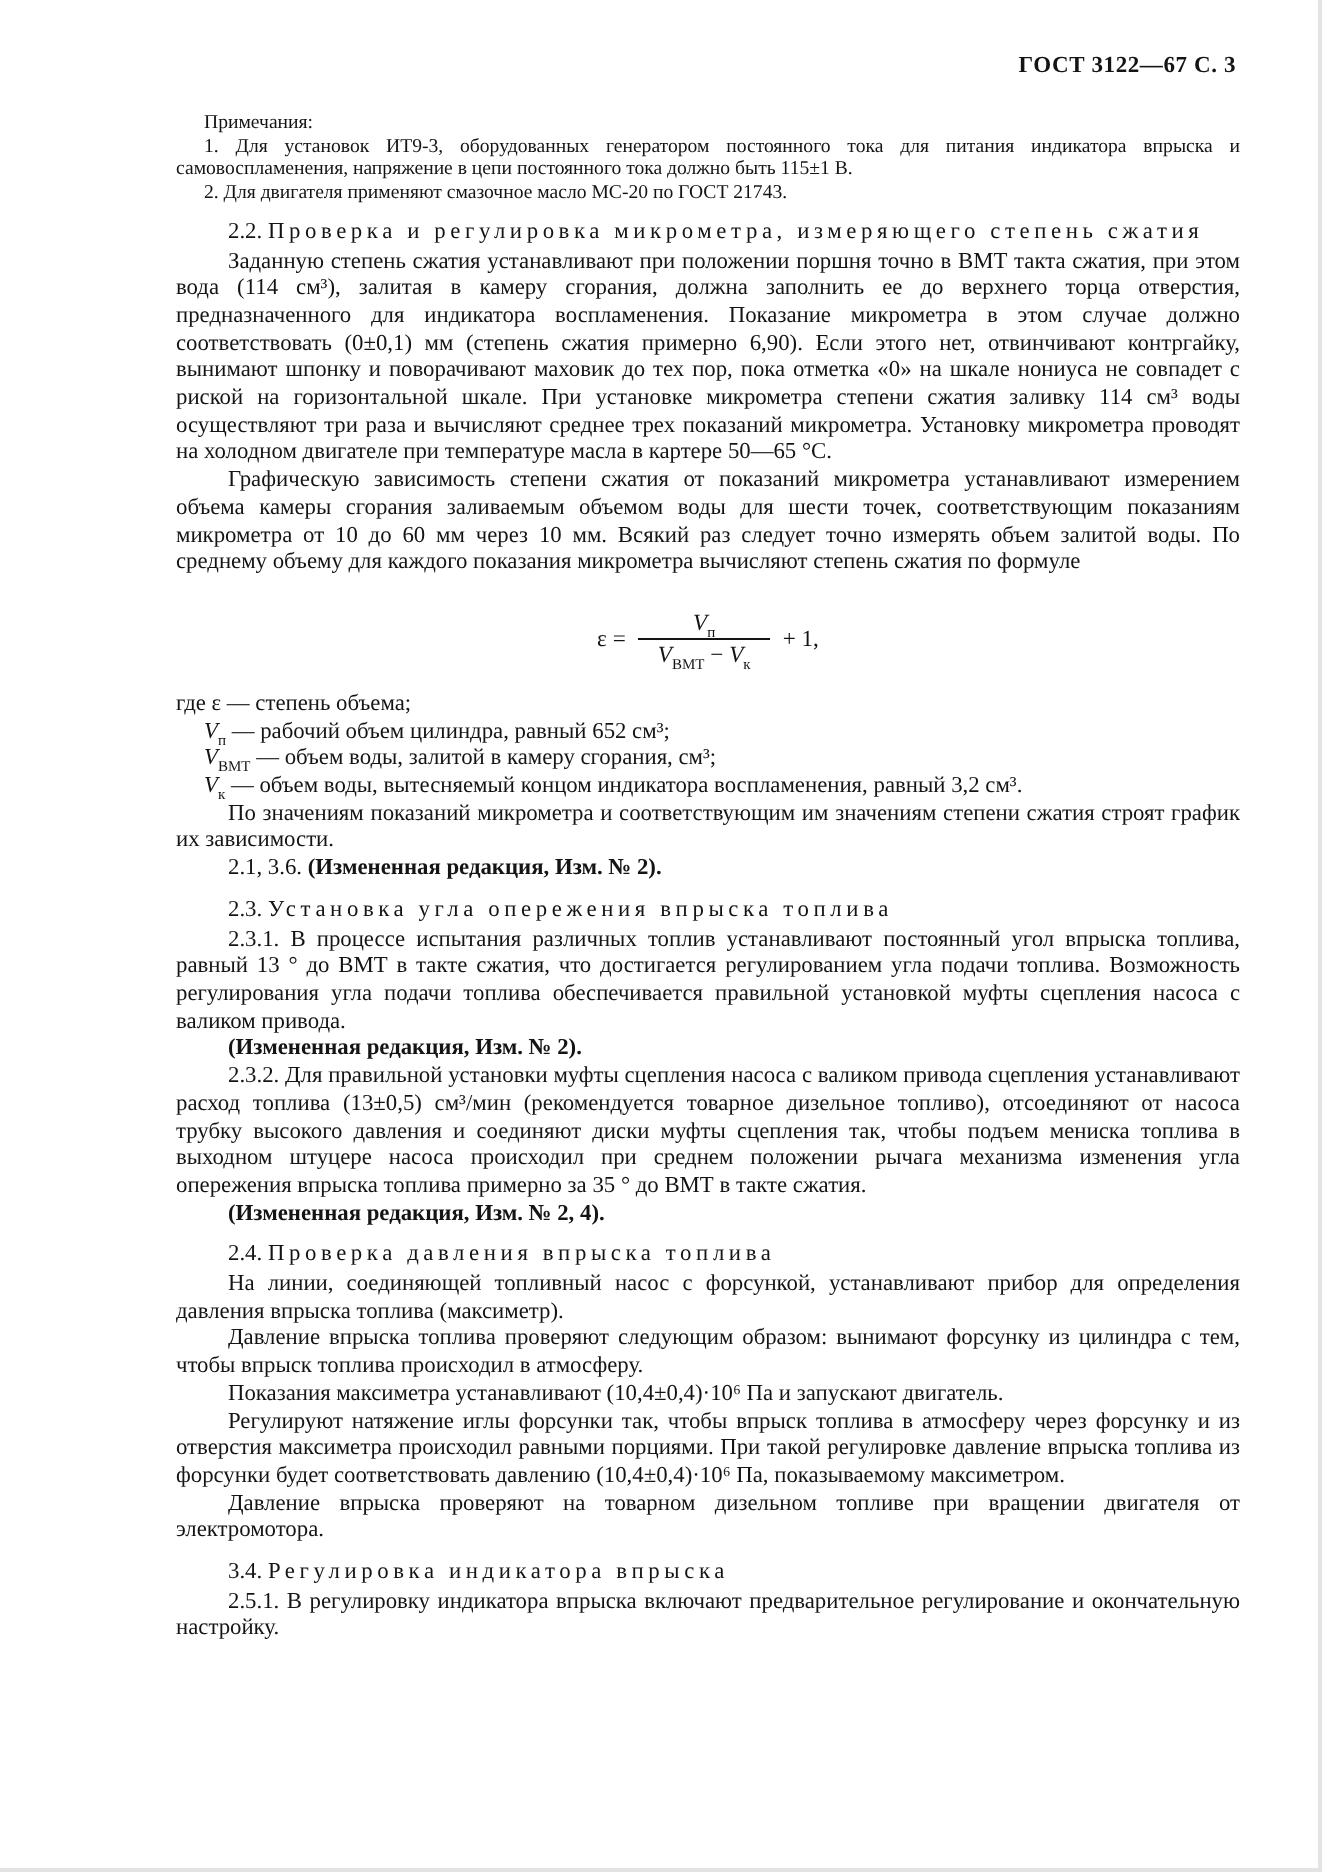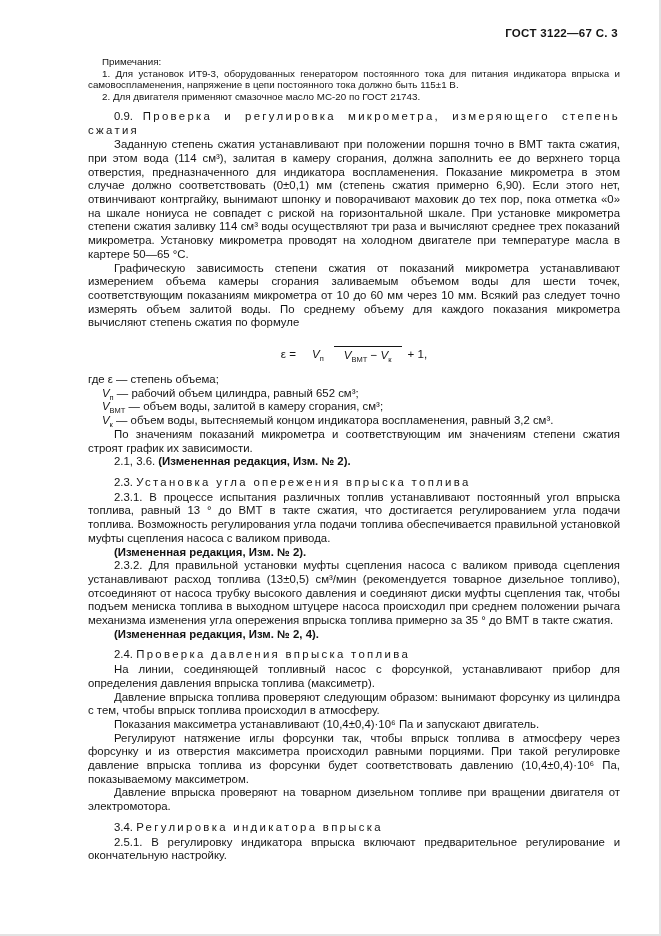--- a/index.html
+++ b/index.html
@@ -1,20 +1,20 @@
 <!DOCTYPE html>
 <html><head>
 <meta charset="utf-8">
 <style>
   html, body { margin:0; padding:0; background:#ffffff; }
   .page {
     position:relative;
     width:661px; height:936px;
     background:#ffffff;
-    font-family:Liberation Sans, sans-serif;
+    font-family:Liberation Serif, serif;
     color:#141414;
     box-sizing:border-box;
     border-right:2px solid #e3e3e3;
     border-bottom:2px solid #e3e3e3;
     overflow:hidden;
   }
   .doc-header {
     position:absolute;
     top:27px; right:41px;
     font-size:11.5px;
@@ -48,37 +48,37 @@
   .formula-row {
     display:flex;
     justify-content:center;
     align-items:center;
     gap:6px;
     margin:16px 0 12px;
     font-size:11.6px;
   }
   .frac {
     display:inline-flex;
-    flex-direction:row;
+    flex-direction:column;
     align-items:center;
     text-align:center;
   }
   .frac .num { padding:0 10px 1px; }
   .frac .den { border-top:1px solid #141414; padding:1px 10px 0; }
 </style>
 </head>
 <body>
 
 <div class="page">
   <div class="doc-header">ГОСТ 3122—67 С. 3</div>
   <div class="content">
       <p class="blk note"><span>Примечания:</span></p>
       <p class="blk note"><span>1. Для установок ИТ9-3, оборудованных генератором постоянного тока для питания индикатора впрыска и самовоспламенения, напряжение в цепи постоянного тока должно быть 115±1 В.</span></p>
       <p class="blk note"><span>2. Для двигателя применяют смазочное масло МС-20 по ГОСТ 21743.</span></p>
-      <p class="blk heading"><span>0.9. </span><span class="sp">Проверка и регулировка микрометра, измеряющего степень сжатия</span></p>
+      <p class="blk heading"><span>2.2. </span><span class="sp">Проверка и регулировка микрометра, измеряющего степень сжатия</span></p>
       <p class="blk "><span>Заданную степень сжатия устанавливают при положении поршня точно в ВМТ такта сжатия, при этом вода (114 см³), залитая в камеру сгорания, должна заполнить ее до верхнего торца отверстия, предназначенного для индикатора воспламенения. Показание микрометра в этом случае должно соответствовать (0±0,1) мм (степень сжатия примерно 6,90). Если этого нет, отвинчивают контргайку, вынимают шпонку и поворачивают маховик до тех пор, пока отметка «0» на шкале нониуса не совпадет с риской на горизонтальной шкале. При установке микрометра степени сжатия заливку 114 см³ воды осуществляют три раза и вычисляют среднее трех показаний микрометра. Установку микрометра проводят на холодном двигателе при температуре масла в картере 50—65 °С.</span></p>
       <p class="blk "><span>Графическую зависимость степени сжатия от показаний микрометра устанавливают измерением объема камеры сгорания заливаемым объемом воды для шести точек, соответствующим показаниям микрометра от 10 до 60 мм через 10 мм. Всякий раз следует точно измерять объем залитой воды. По среднему объему для каждого показания микрометра вычисляют степень сжатия по формуле</span></p>
       <div class="formula-row">
         <span>ε =</span>
         <span class="frac">
           <span class="num"><span class="i">V</span><sub>п</sub></span>
           <span class="den"><span class="i">V</span><sub>ВМТ</sub><span> − </span><span class="i">V</span><sub>к</sub></span>
         </span>
         <span>+ 1,</span>
       </div>

